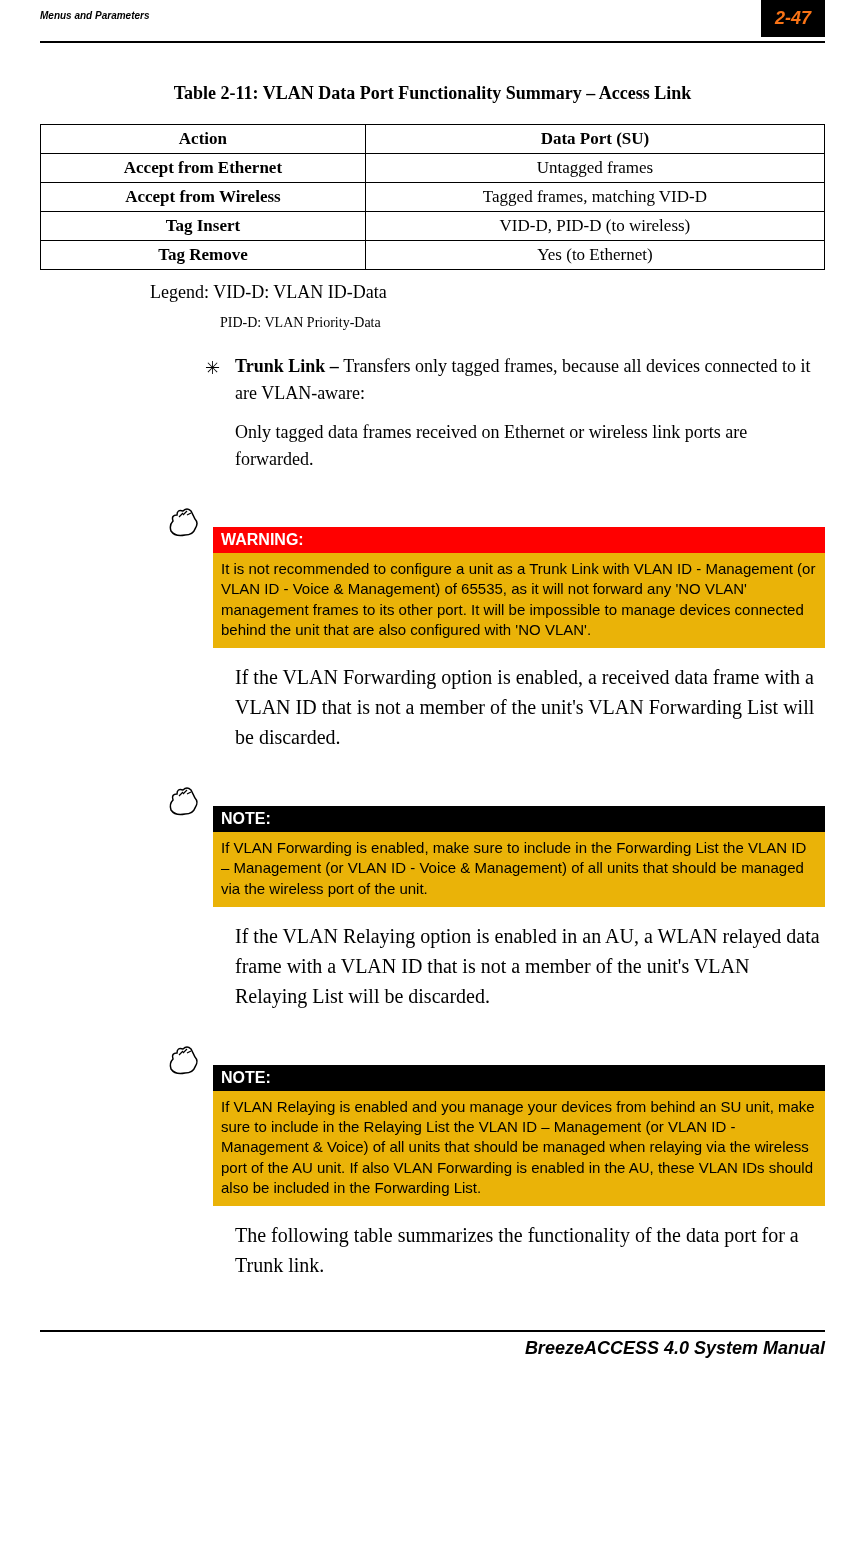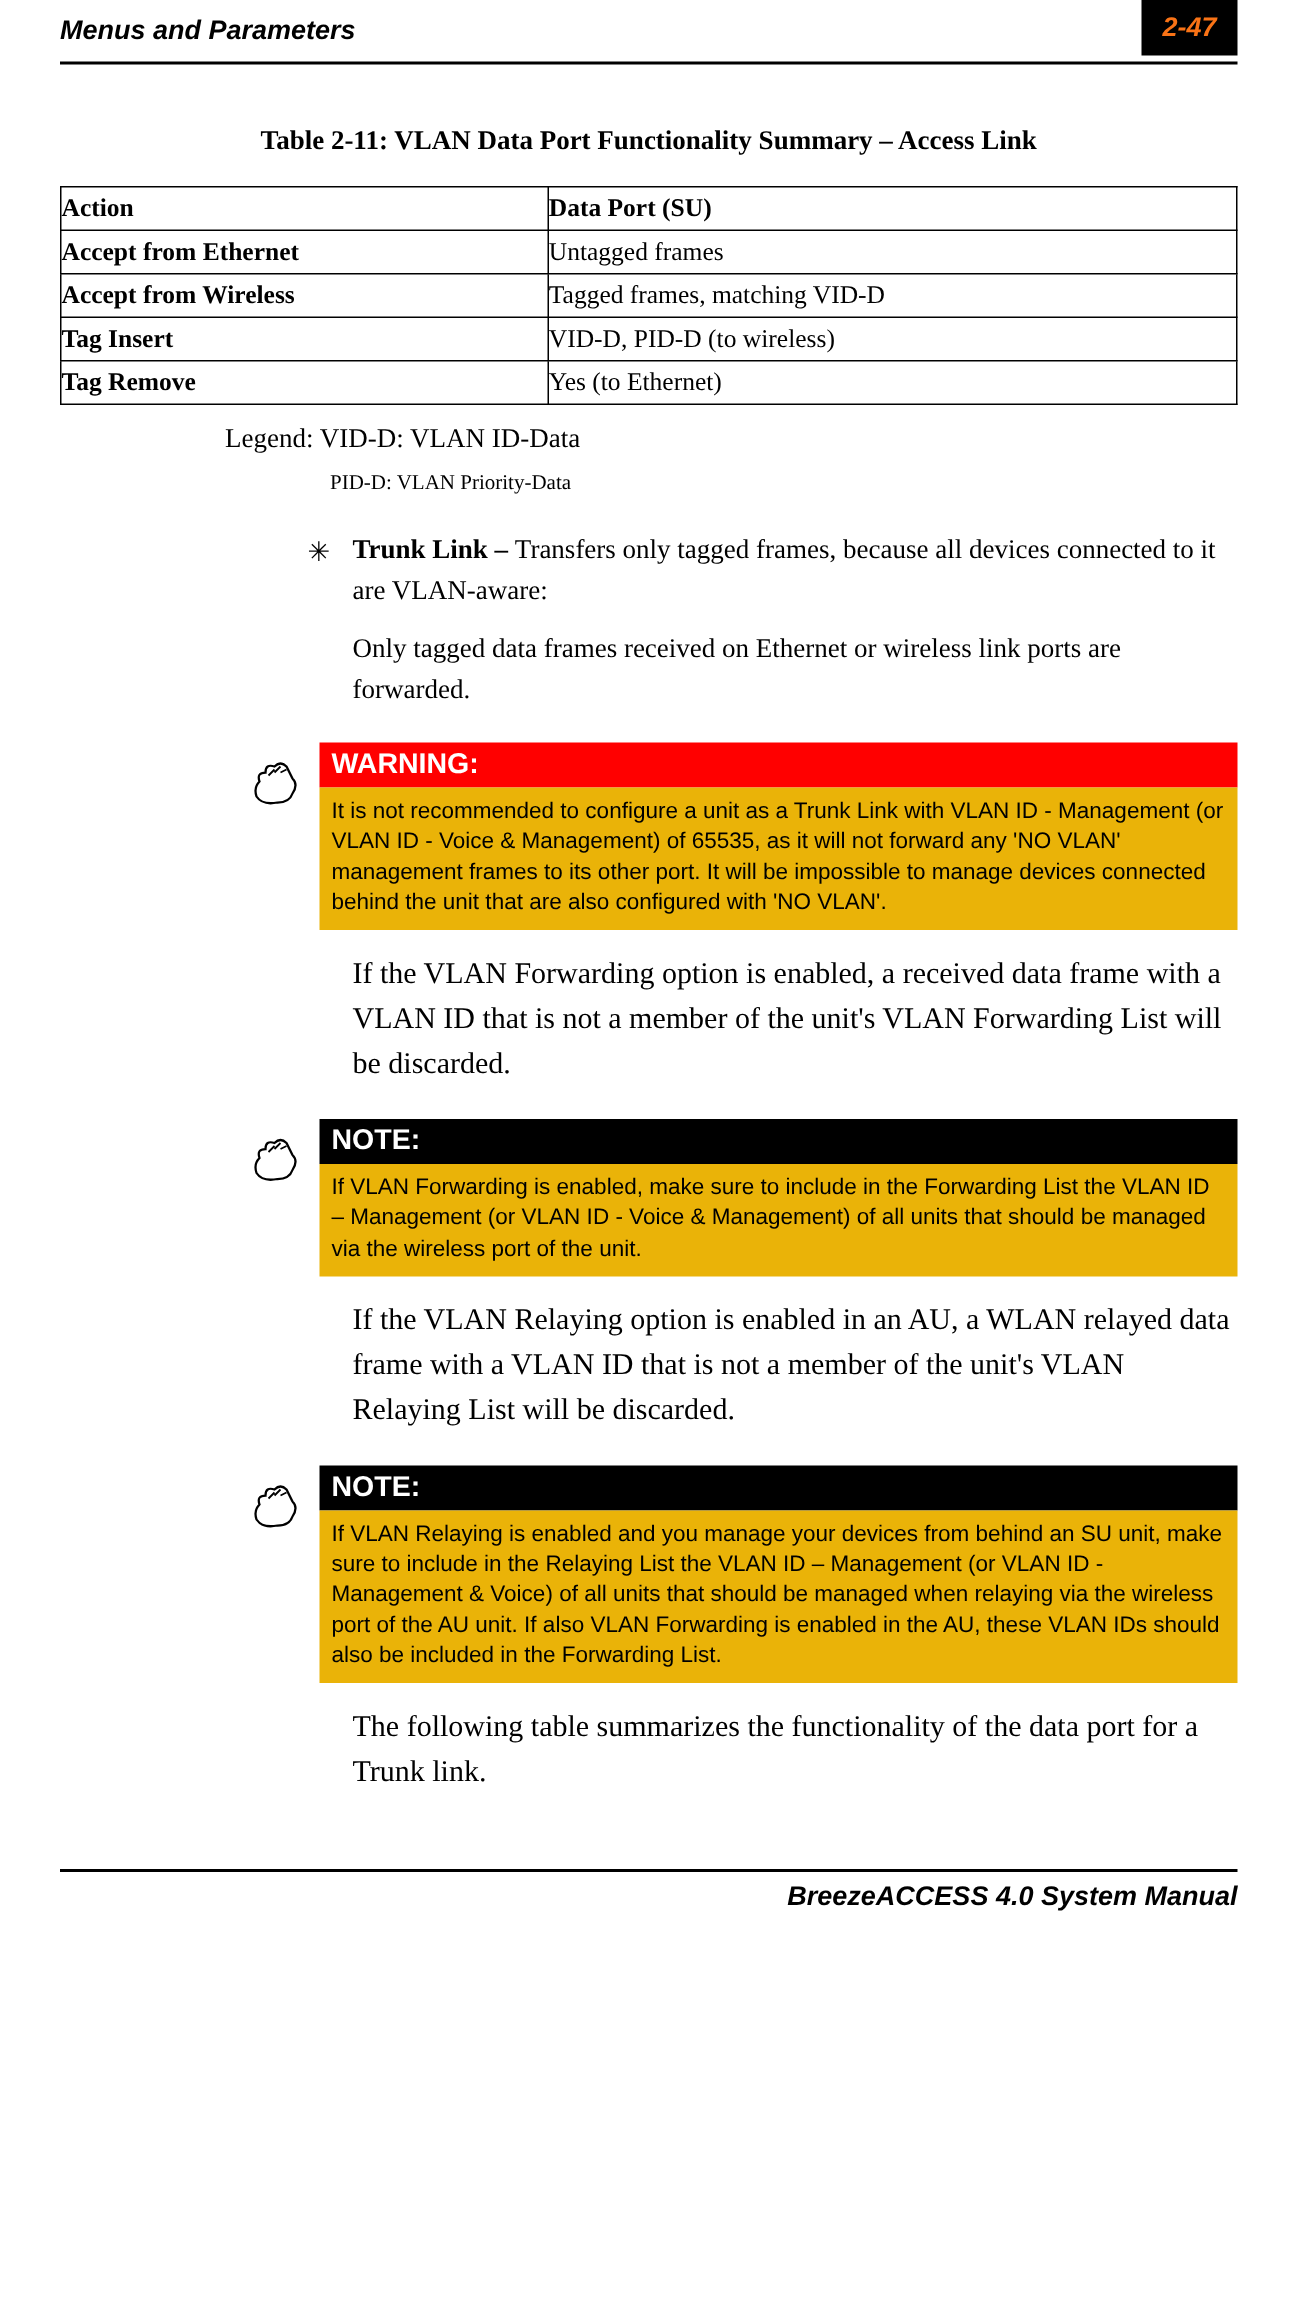--- a/index.html
+++ b/index.html
@@ -19,21 +19,21 @@
     display: flex;
     justify-content: space-between;
     align-items: flex-start;
     padding-top: 10px;
     padding-bottom: 4px;
     border-bottom: 2px solid #000;
   }
   .header-left {
     font-style: italic;
     font-weight: bold;
-    font-size: 18px;
+    font-size: 10px;
     font-family: Arial, sans-serif;
   }
   .page-num-box {
     background: #000;
     color: #f97316;
     font-style: italic;
     font-weight: bold;
     font-size: 18px;
     font-family: Arial, sans-serif;
     padding: 8px 14px;
@@ -48,21 +48,21 @@
   }
   table.data {
     width: 100%;
     border-collapse: collapse;
     font-family: 'Times New Roman', serif;
     font-size: 17px;
   }
   table.data td, table.data th {
     border: 1px solid #000;
     padding: 4px 0;
-    text-align: left;
+    text-align: center;
     vertical-align: top;
     margin-left: 35px;
   }
   table.data th {
     font-weight: bold;
   }
   .legend {
     font-family: 'Times New Roman', serif;
     font-size: 18px;
     margin-top: 12px;
@@ -106,22 +106,23 @@
     flex: 0 0 48px;
     padding-top: 6px;
   }
   .callout-body {
     flex: 1;
   }
   .callout-header {
     color: #fff;
     font-weight: bold;
     font-family: Arial, sans-serif;
-    font-size: 19px;
+    font-size: 16px;
     padding: 4px 8px;
+    margin-top: 32px;
   }
   .warn-header { background: #ff0000; }
   .note-header { background: #000; }
   .callout-text {
     background: #eab308;
     padding: 6px 8px 8px 8px;
     font-family: Arial, Helvetica, sans-serif;
     font-size: 15px;
     line-height: 1.35;
   }

